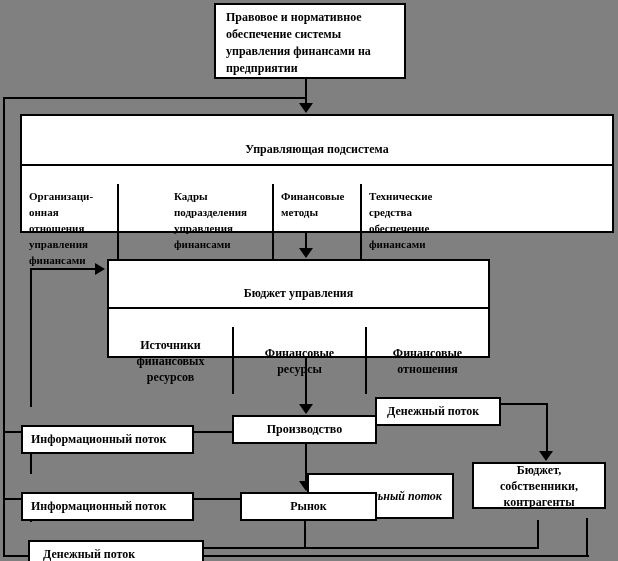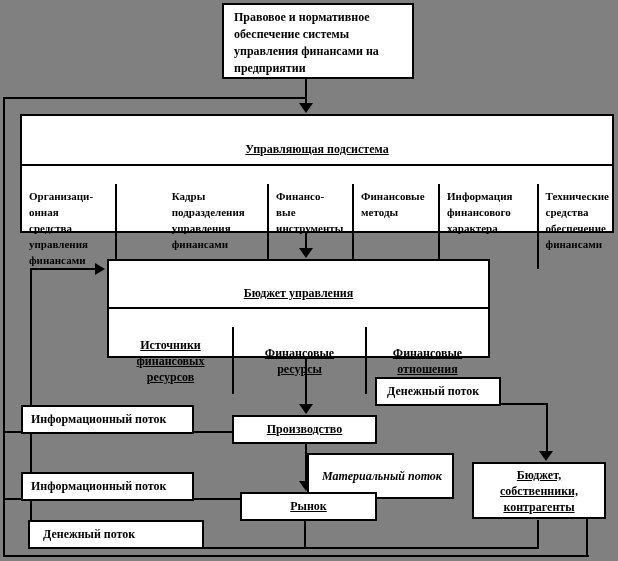--- a/index.html
+++ b/index.html
@@ -12,40 +12,40 @@
   .box{
     position:absolute;background:#fff;border:2px solid #000;
     box-sizing:border-box;white-space:pre-line;
   }
   .hline,.vline{position:absolute;background:#000;}
   .hline{height:2px;}
   .vline{width:2px;}
   .arr{position:absolute;width:0;height:0;}
   .arr-down{border-left:7px solid transparent;border-right:7px solid transparent;border-top:10px solid #000;}
   .arr-right{border-top:6px solid transparent;border-bottom:6px solid transparent;border-left:10px solid #000;}
-  .center{display:flex;align-items:center;justify-content:center;text-align:center;text-decoration:underline;}
+  .center{display:flex;align-items:center;justify-content:center;text-align:center;}
   
-  #legal{left:222px;top:3px;width:192px;height:76px;font-size:12px;line-height:17px;padding:4px 4px 2px 10px;}
+  #legal{left:214px;top:3px;width:192px;height:76px;font-size:12px;line-height:17px;padding:4px 4px 2px 10px;}
   
   #control{left:20px;top:114px;width:594px;height:119px;padding:0;}
   #control .hdr{height:30px;border-bottom:2px solid #000;font-size:12px;}
   #control .cells{display:flex;height:85px;}
   #control .cell{box-sizing:border-box;border-right:2px solid #000;padding:4px 3px 0 7px;font-size:11px;line-height:16px;white-space:pre-line;}
   #control .cell:last-child{border-right:none;flex:1;}
   
   #object{left:107px;top:259px;width:383px;height:99px;padding:0;}
   #object .hdr{height:28px;border-bottom:2px solid #000;font-size:12px;}
   #object .cells{display:flex;height:67px;}
   #object .cell{box-sizing:border-box;border-right:2px solid #000;font-size:12px;line-height:16px;white-space:pre-line;}
   #object .cell:last-child{border-right:none;flex:1;}
   
-  .lbl{font-size:12px;display:flex;align-items:center;}
+  .lbl{font-size:12px;display:flex;align-items:center;margin-top:20px;}
   #production{left:232px;top:415px;width:145px;height:29px;font-size:12px;}
   #market{left:240px;top:492px;width:137px;height:29px;font-size:12px;}
-  #budget{left:472px;top:462px;width:134px;height:57px;font-size:12px;line-height:16px;}
+  #budget{left:472px;top:462px;width:134px;height:47px;font-size:12px;line-height:16px;}
   #moneyTop{left:375px;top:377px;width:126px;height:29px;padding-left:10px;}
   #info1{left:21px;top:405px;width:173px;height:29px;padding-left:8px;}
   #info2{left:21px;top:472px;width:173px;height:29px;padding-left:8px;}
   #material{left:307px;top:453px;width:147px;height:46px;padding-left:13px;font-style:italic;}
   #moneyBottom{left:28px;top:520px;width:176px;height:29px;padding-left:13px;}
 </style>
 </head>
 <body>
 
 <div id="stage">
@@ -80,35 +80,29 @@
   <div class="box" id="legal">Правовое и нормативное
 обеспечение системы
 управления финансами на
 предприятии</div>
 
   <div class="box" id="control">
     <div class="hdr center">Управляющая подсистема</div>
     <div class="cells">
       <div class="cell" style="width:97px;">Организаци-
 онная
-средства
+отношения
 управления
 финансами</div>
       <div class="cell" style="width:107px;margin-left:48px;">Кадры
 подразделения
 управления
 финансами</div>
-      <div class="cell" style="width:87px;">Финансо-
-вые
-инструменты</div>
       <div class="cell" style="width:88px;">Финансовые
 методы</div>
-      <div class="cell" style="width:101px;">Информация
-финансового
-характера</div>
       <div class="cell">Технические
 средства
 обеспечение
 финансами</div>
     </div>
   </div>
 
   <div class="box" id="object">
     <div class="hdr center">Бюджет управления</div>
     <div class="cells">

